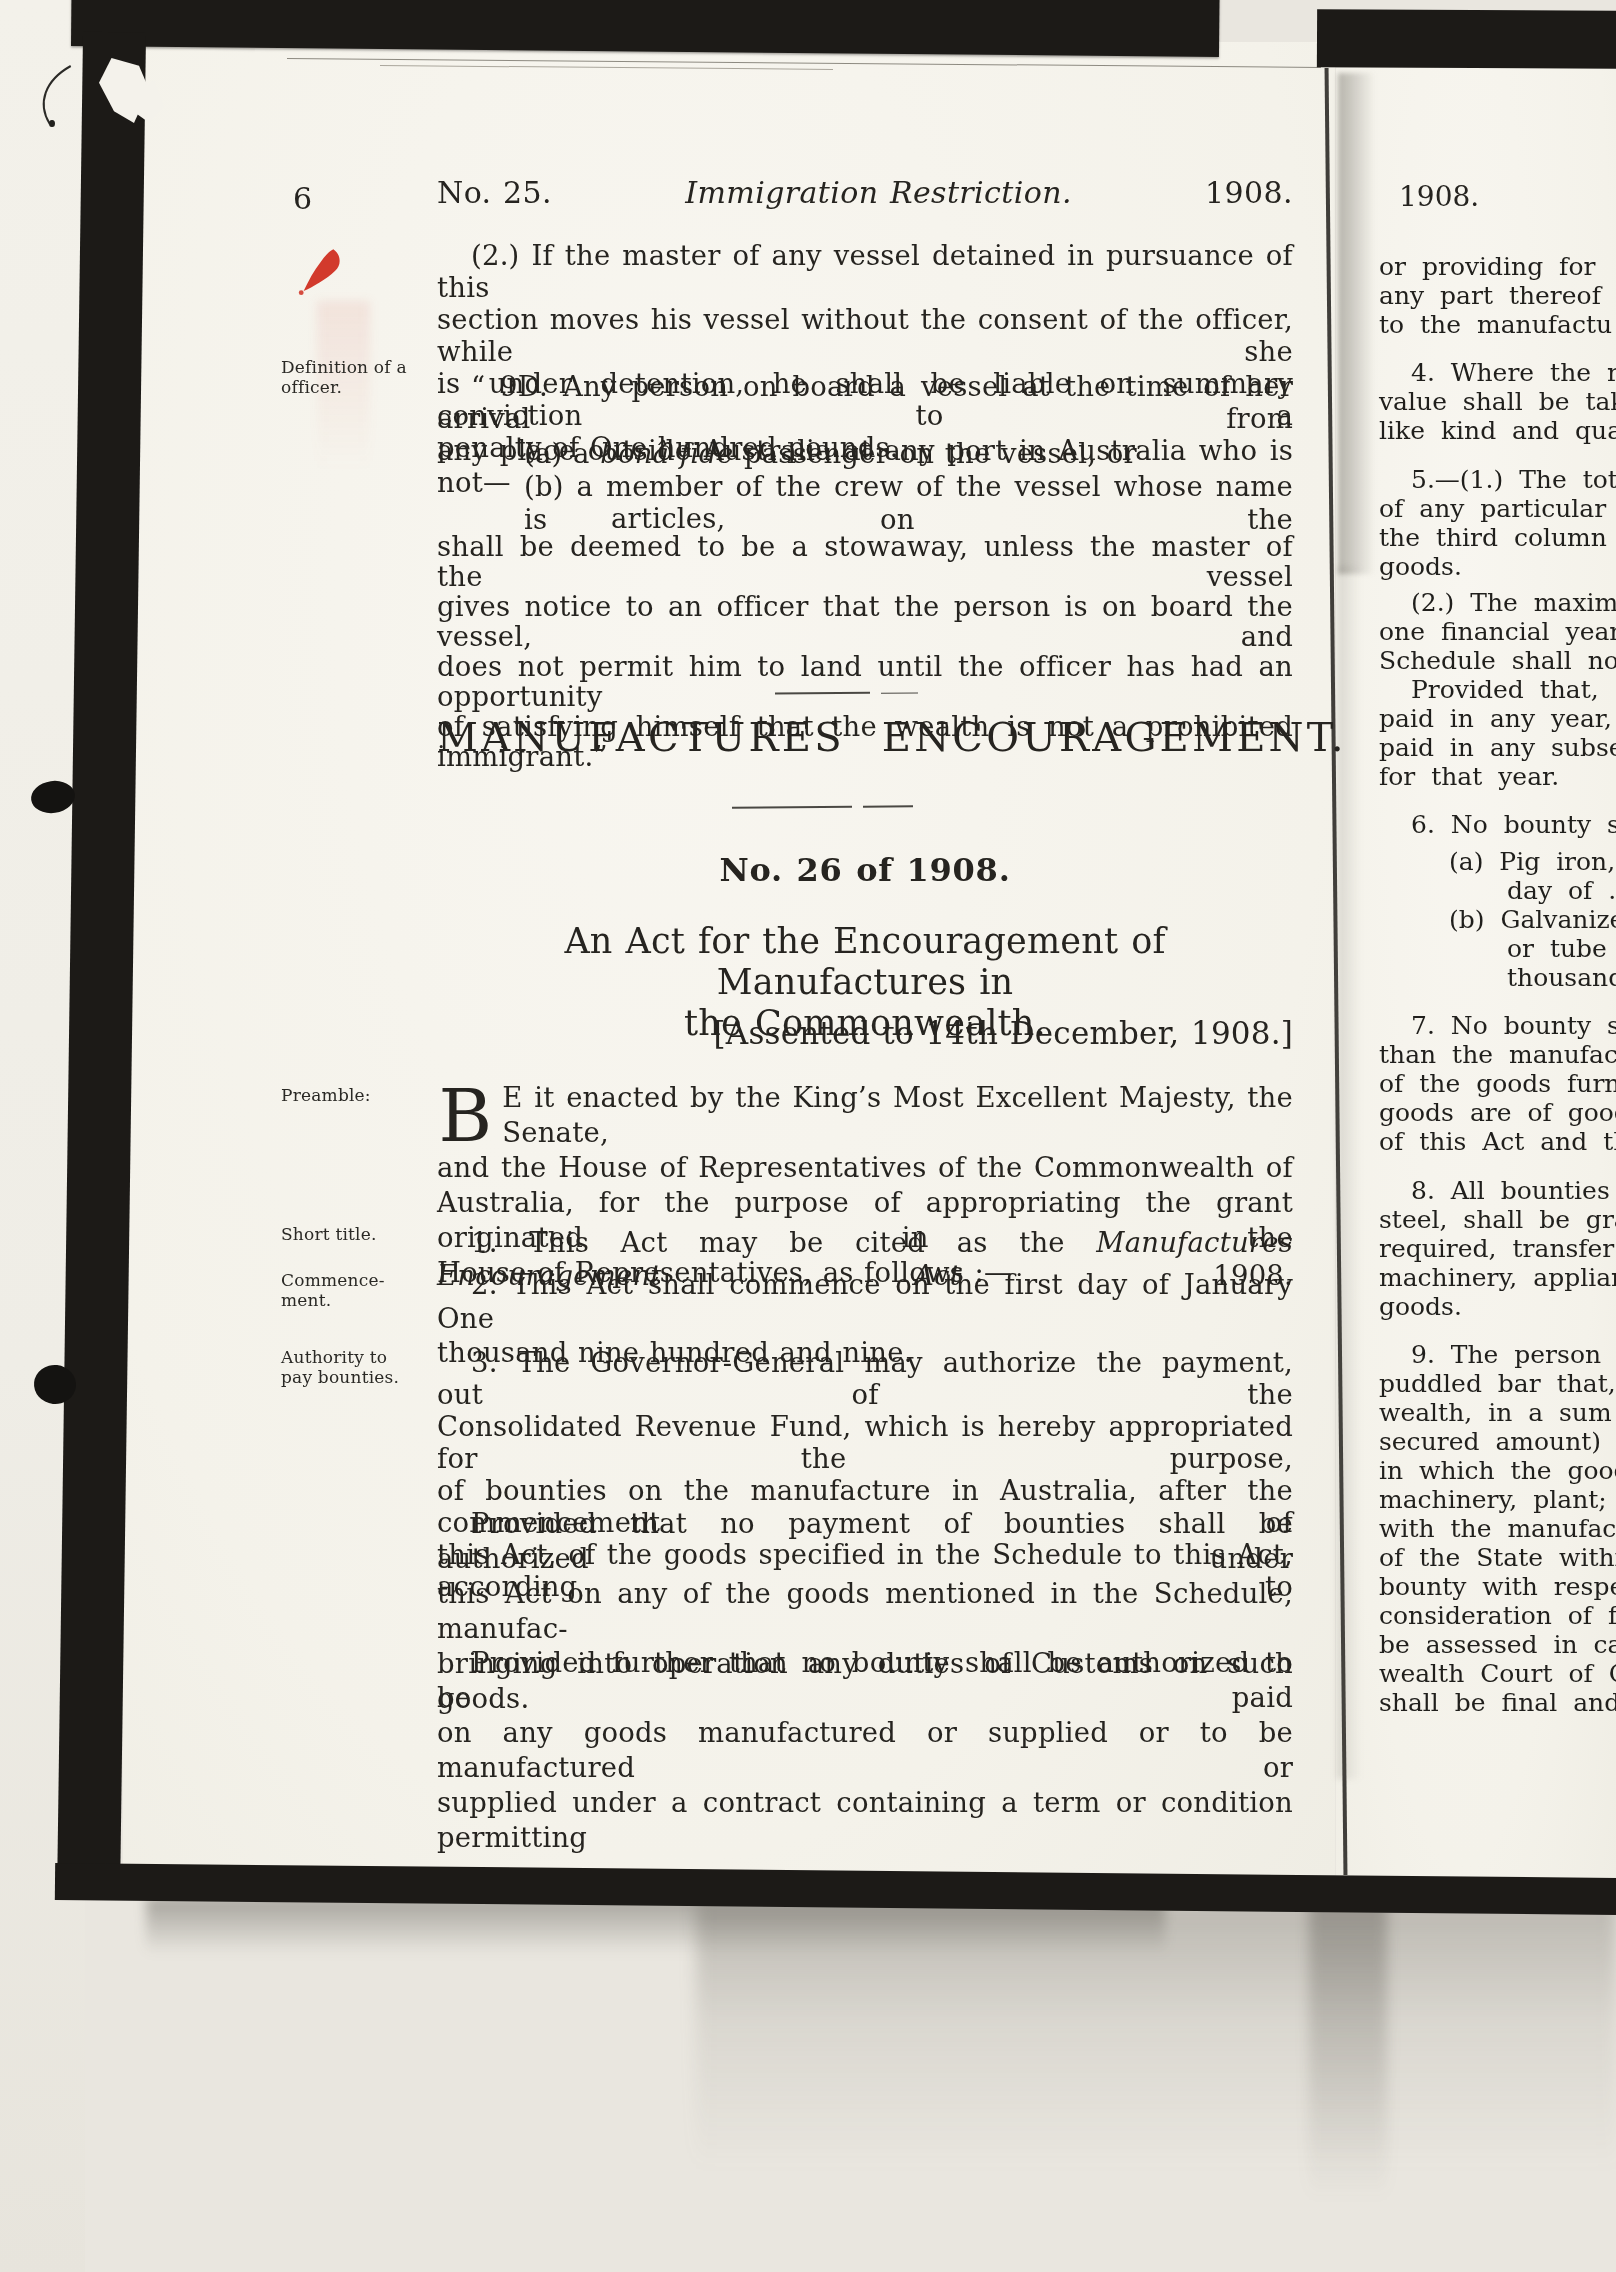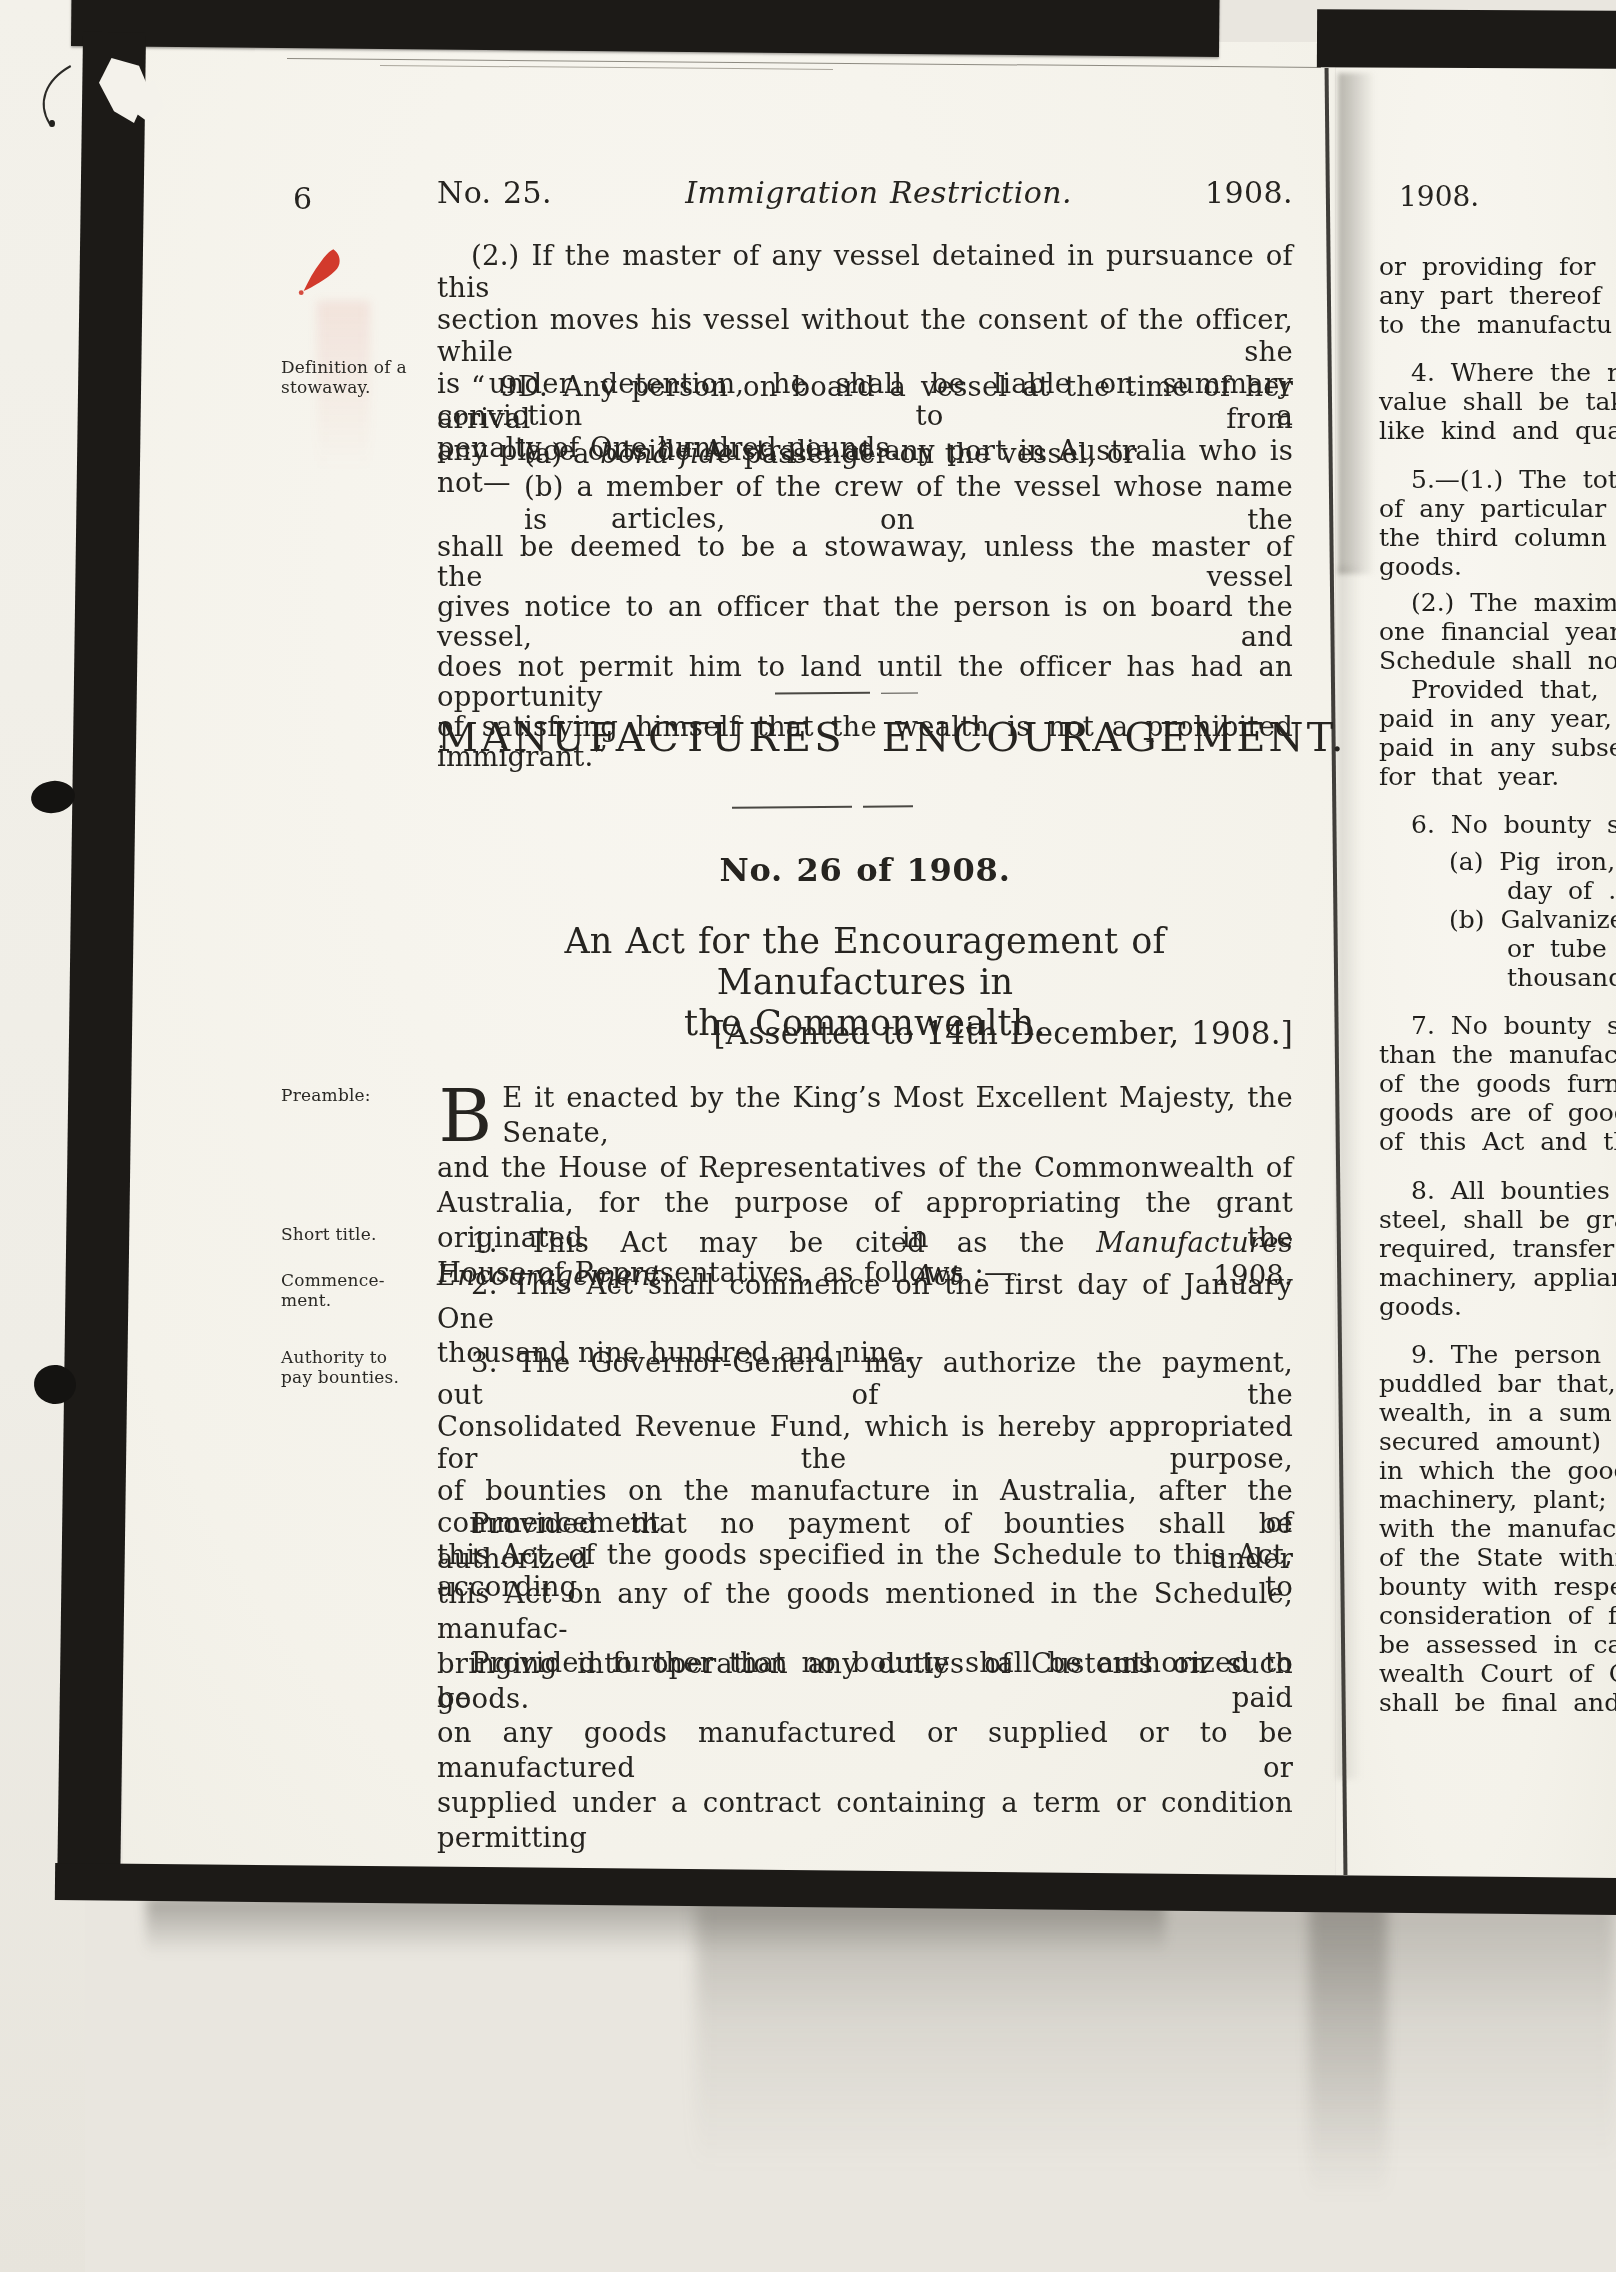--- a/index.html
+++ b/index.html
@@ -155,21 +155,21 @@
 
 <div class="line i1">(2.) If the master of any vessel detained in pursuance of this</div>
     <div class="line">section moves his vessel without the consent of the officer, while she</div>
     <div class="line">is under detention, he shall be liable on summary conviction to a</div>
     <div class="line e">penalty of One hundred pounds.</div>
   </div>
 
 <div class="note" id="note-def">
 
 <div>Definition of a</div>
-    <div>stowaway.</div>
+    <div>officer.</div>
   </div>
 
 <div class="tx lp" id="p9d-intro">
 
 <div class="line i1">“ 9D. Any person on board a vessel at the time of her arrival from</div>
     <div class="line">any place outside Australia at any port in Australia who is not—</div>
   </div>
 <div class="tx lp" id="item-a">
   <span>(a) a </span><span class="it">bonâ fide</span><span> passenger on the vessel, or</span>
 </div>

